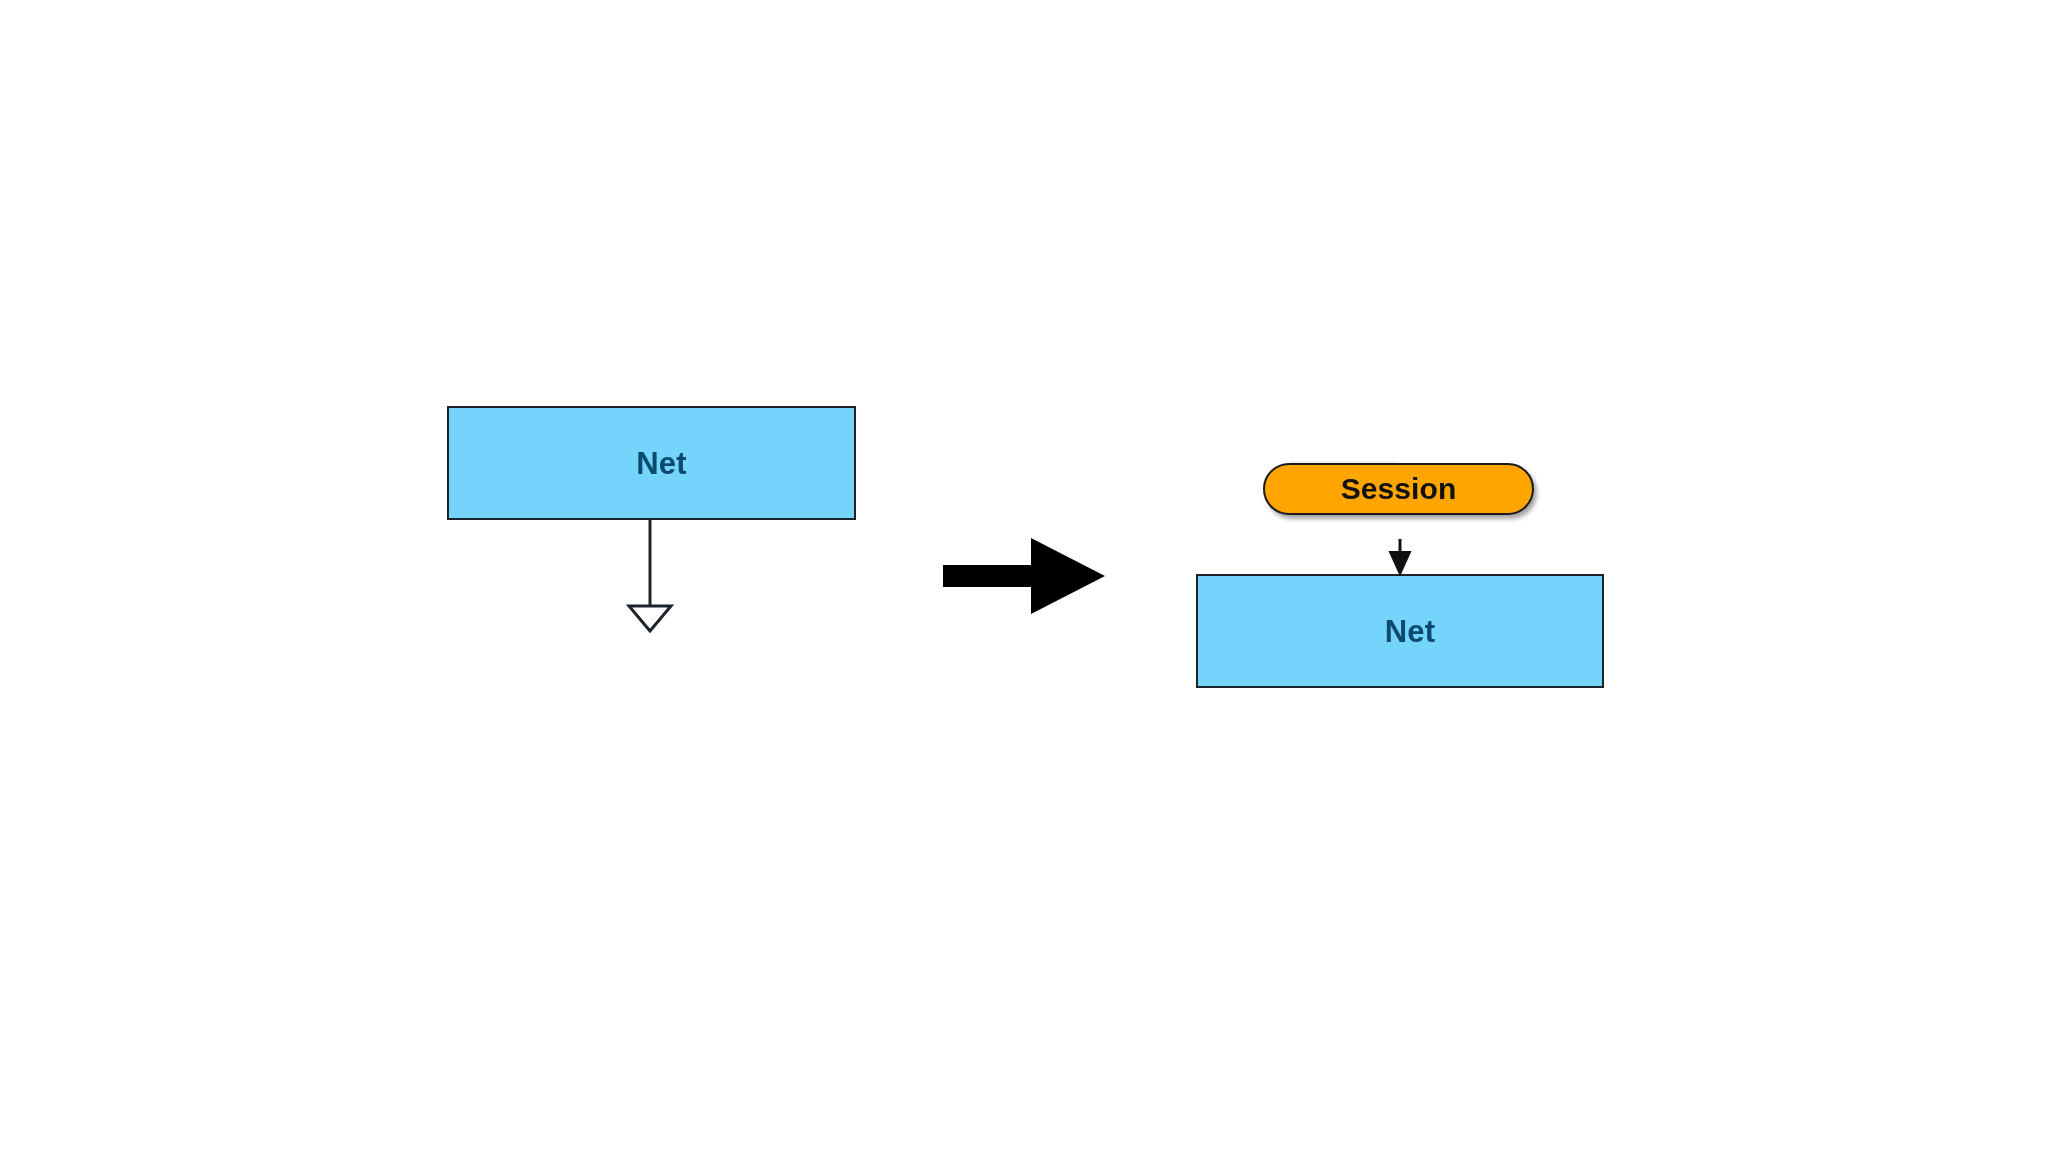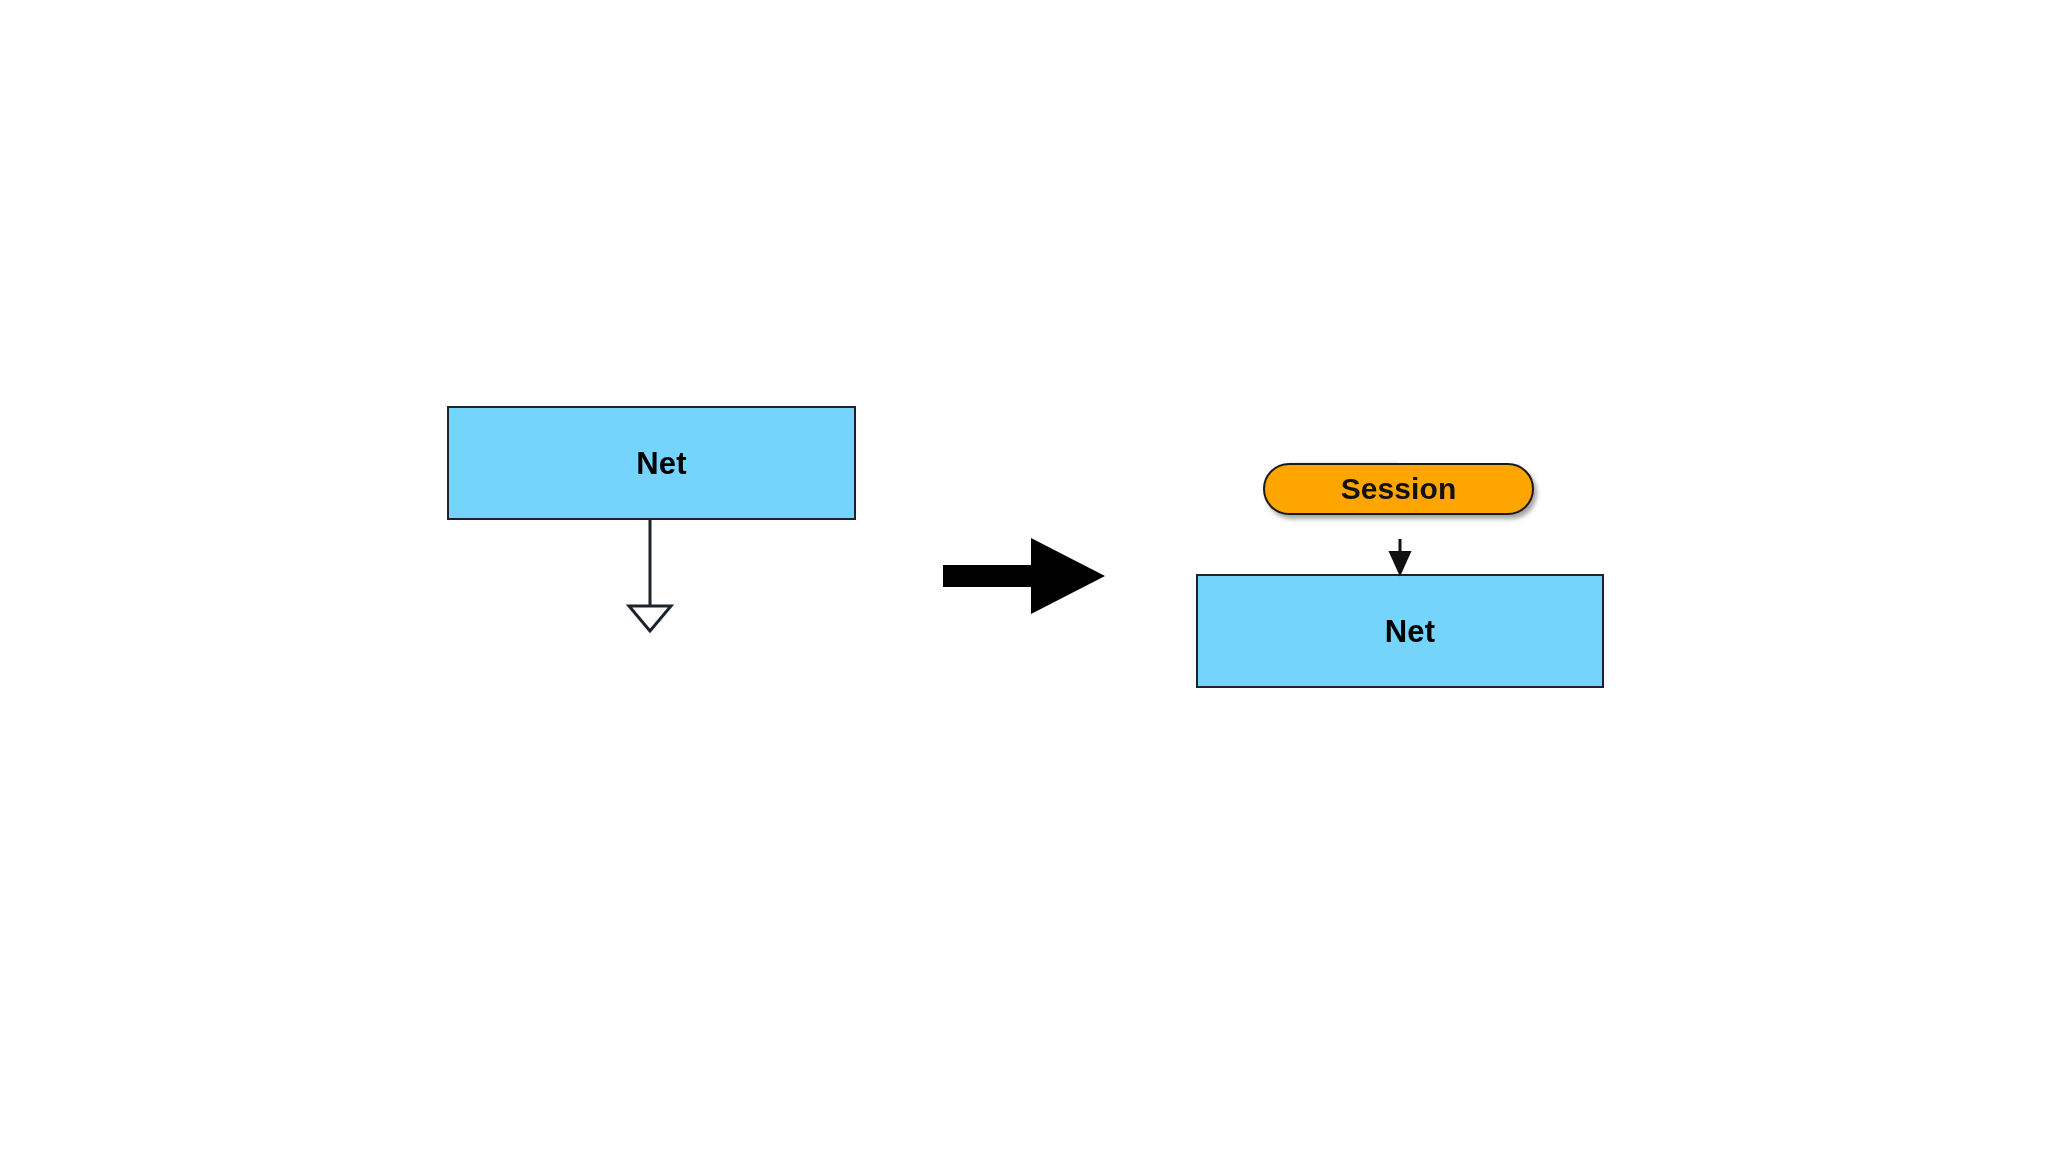--- a/index.html
+++ b/index.html
@@ -28,21 +28,21 @@
     justify-content: center;
     text-align: center;
   }
 
   .rect-node {
     border: 2px solid #1d232b;
   }
 
   .rect-node.filled {
     background: #74d4fb;
-    color: #000000;
+    color: #0c4a6e;
     padding-left: 20px;
   }
 
   .rect-node.plain {
     background: #ffffff;
     color: #111111;
   }
 
   .pill-node {
     background: #ffa500;

